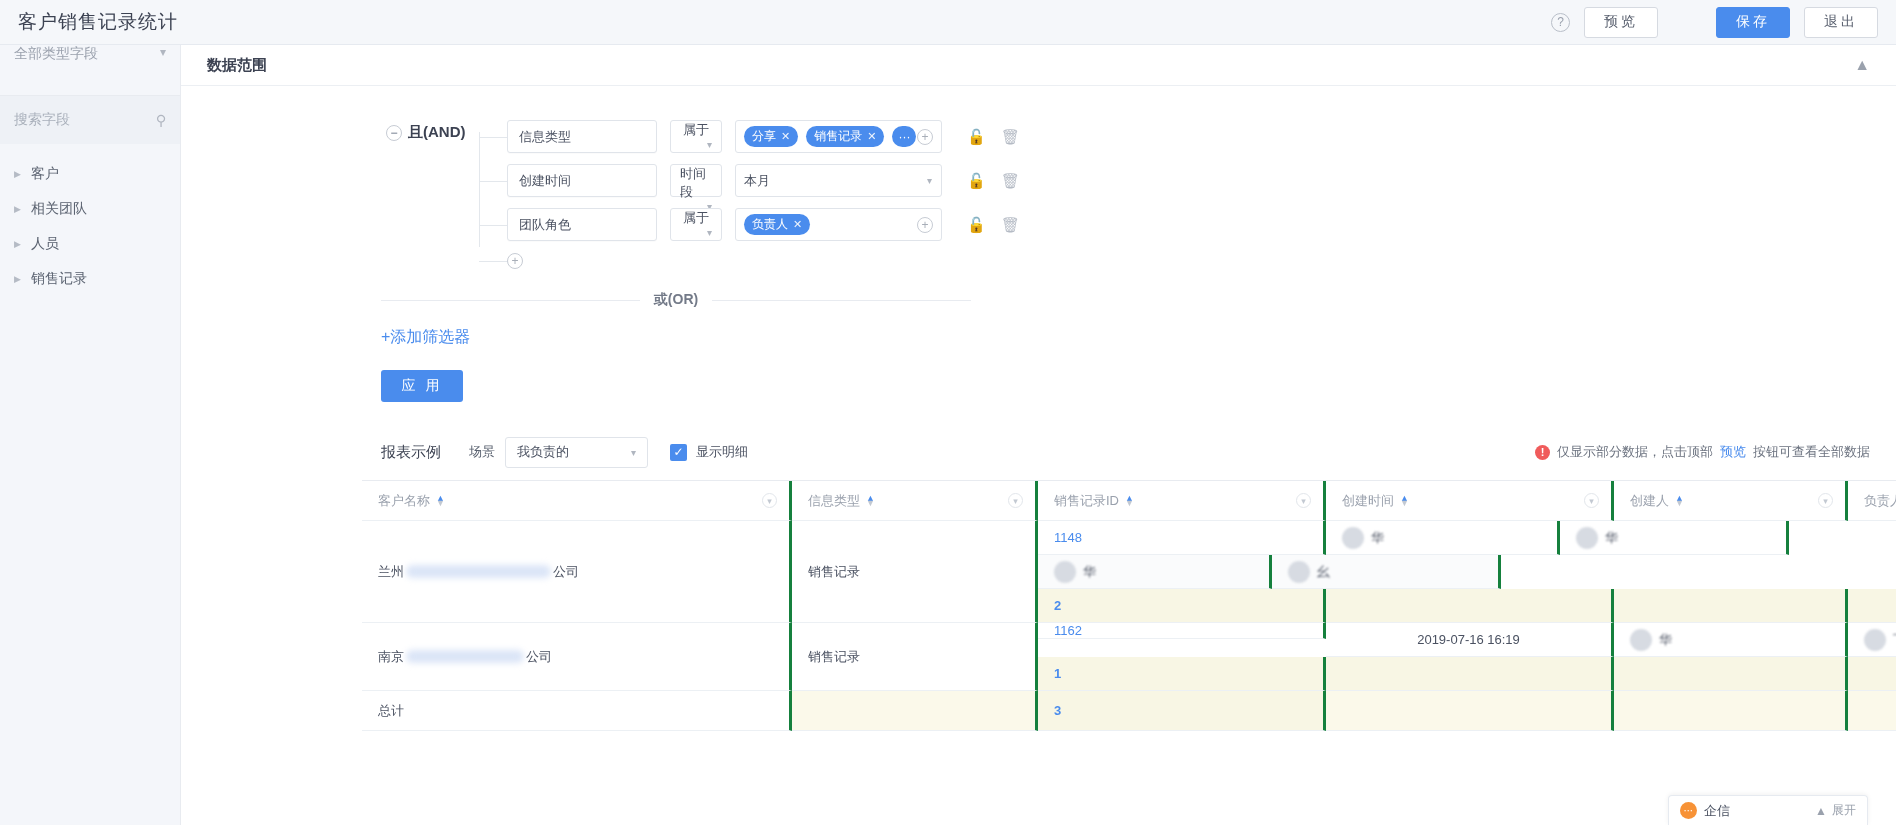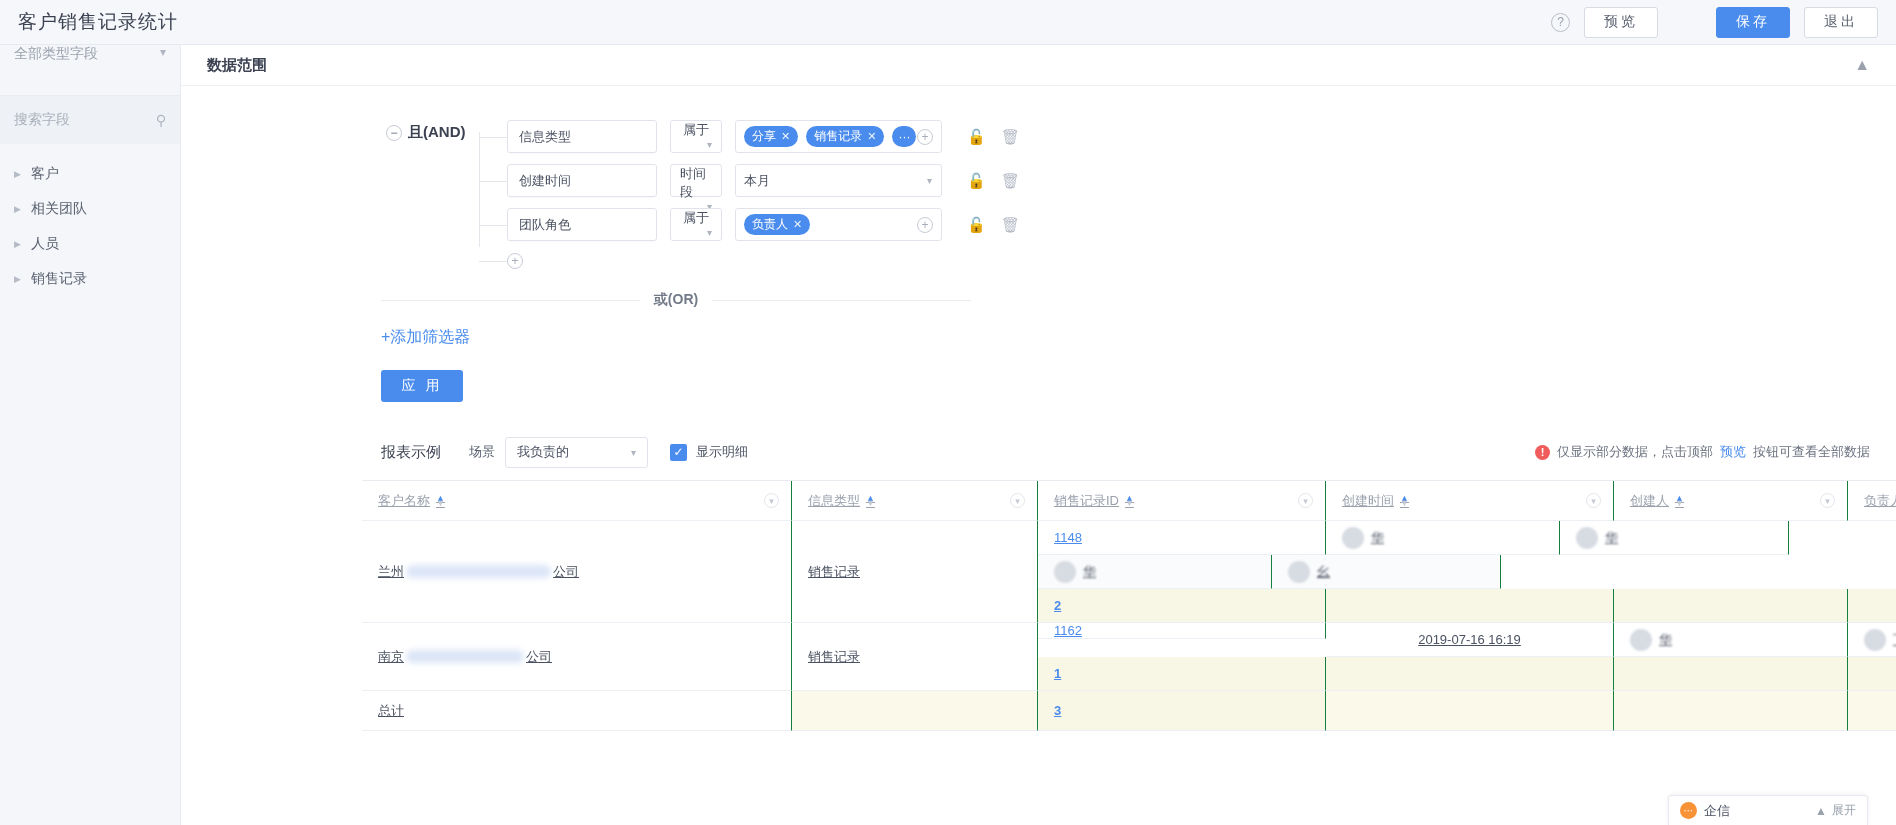--- a/index.html
+++ b/index.html
@@ -145,22 +145,22 @@
   }
   .warn-ic{
     width:15px;height:15px;border-radius:50%;background:#f05b5b;color:#fff;font-size:11px;
     display:flex;align-items:center;justify-content:center; font-weight:bold;
   }
   .warn a{ color:#4a8ced; text-decoration:none; cursor:pointer; }
   
   .tbl{ margin:0 0 0 181px; border-top:1px solid #e8ebf0; width:1715px; }
   .trow{ display:flex; }
   .th, .td{
-    border-right:1px solid #15803d; border-bottom:1px solid #ecf0f4;
-    display:flex; align-items:center; padding:0 16px; font-size:13px; position:relative;text-decoration:underline;
+    border-right:3px solid #15803d; border-bottom:1px solid #ecf0f4;
+    display:flex; align-items:center; padding:0 16px; font-size:13px; position:relative;
   }
   .th{ height:40px; color:#9aa1ad; background:#fff; }
   .th .sort{ margin-left:6px; display:inline-flex; flex-direction:column; line-height:5px; }
   .th .sort .up{ color:#4a8ced; font-size:9px; }
   .th .sort .dn{ color:#c3c9d2; font-size:9px; }
   .th .filt{
     position:absolute; right:12px; width:15px;height:15px;border-radius:50%;
     border:1px solid #e2e6eb;color:#c3c9d2;display:flex;align-items:center;justify-content:center;
     font-size:9px; cursor:pointer;
   }

